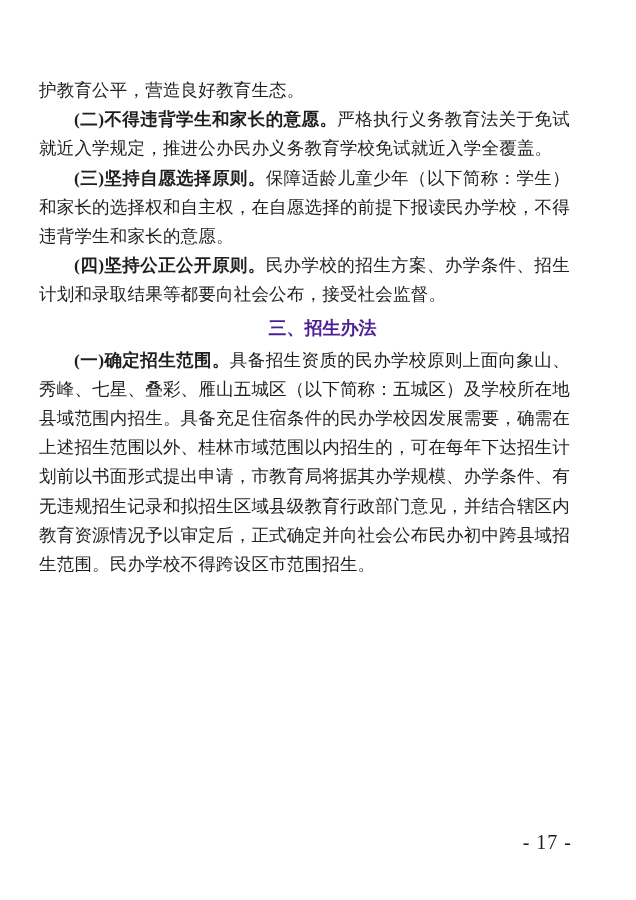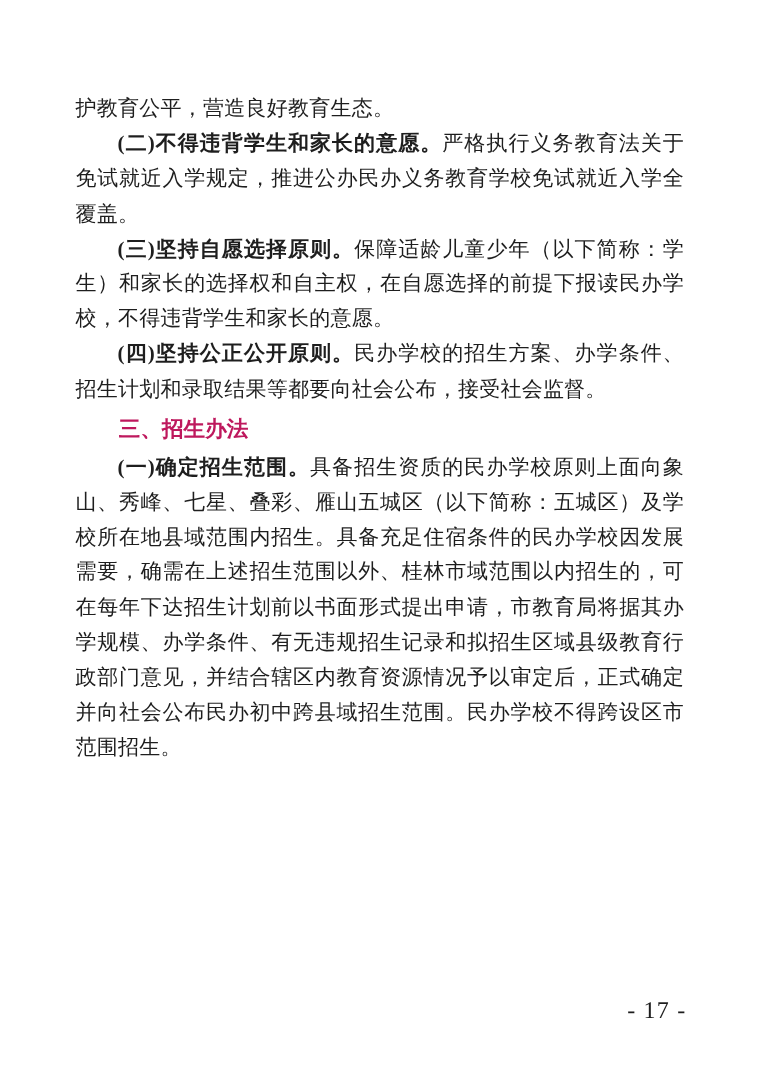--- a/index.html
+++ b/index.html
@@ -6,21 +6,21 @@
     margin: 0;
     padding: 0;
     background: #ffffff;
   }
   .page {
     position: relative;
     width: 636px;
     height: 900px;
     background: #ffffff;
     box-sizing: border-box;
-    padding: 76px 66px 0 63px;
+    padding: 76px 66px 0 39px;
     overflow: hidden;
     font-family: "Liberation Serif", "DejaVu Serif", serif;
     color: #1e1e1e;
   }
   .para {
     margin: 0;
     font-size: 17.5px;
     line-height: 29.2px;
     text-align: justify;
     text-justify: inter-character;
@@ -32,22 +32,22 @@
   .lead {
     font-weight: bold;
   }
   .section-heading {
     margin: 3px 0 3px 0;
     font-family: "Liberation Sans", "DejaVu Sans", sans-serif;
     font-weight: bold;
     font-size: 18px;
     line-height: 30px;
     text-indent: 2em;
-    color: #be185d;
-    text-align: left;
+    color: #4c1d95;
+    text-align: center;
   }
   .page-number {
     position: absolute;
     right: 64px;
     bottom: 46px;
     font-family: "Liberation Serif", "DejaVu Serif", serif;
     font-size: 20px;
     color: #1e1e1e;
     letter-spacing: 1px;
   }

